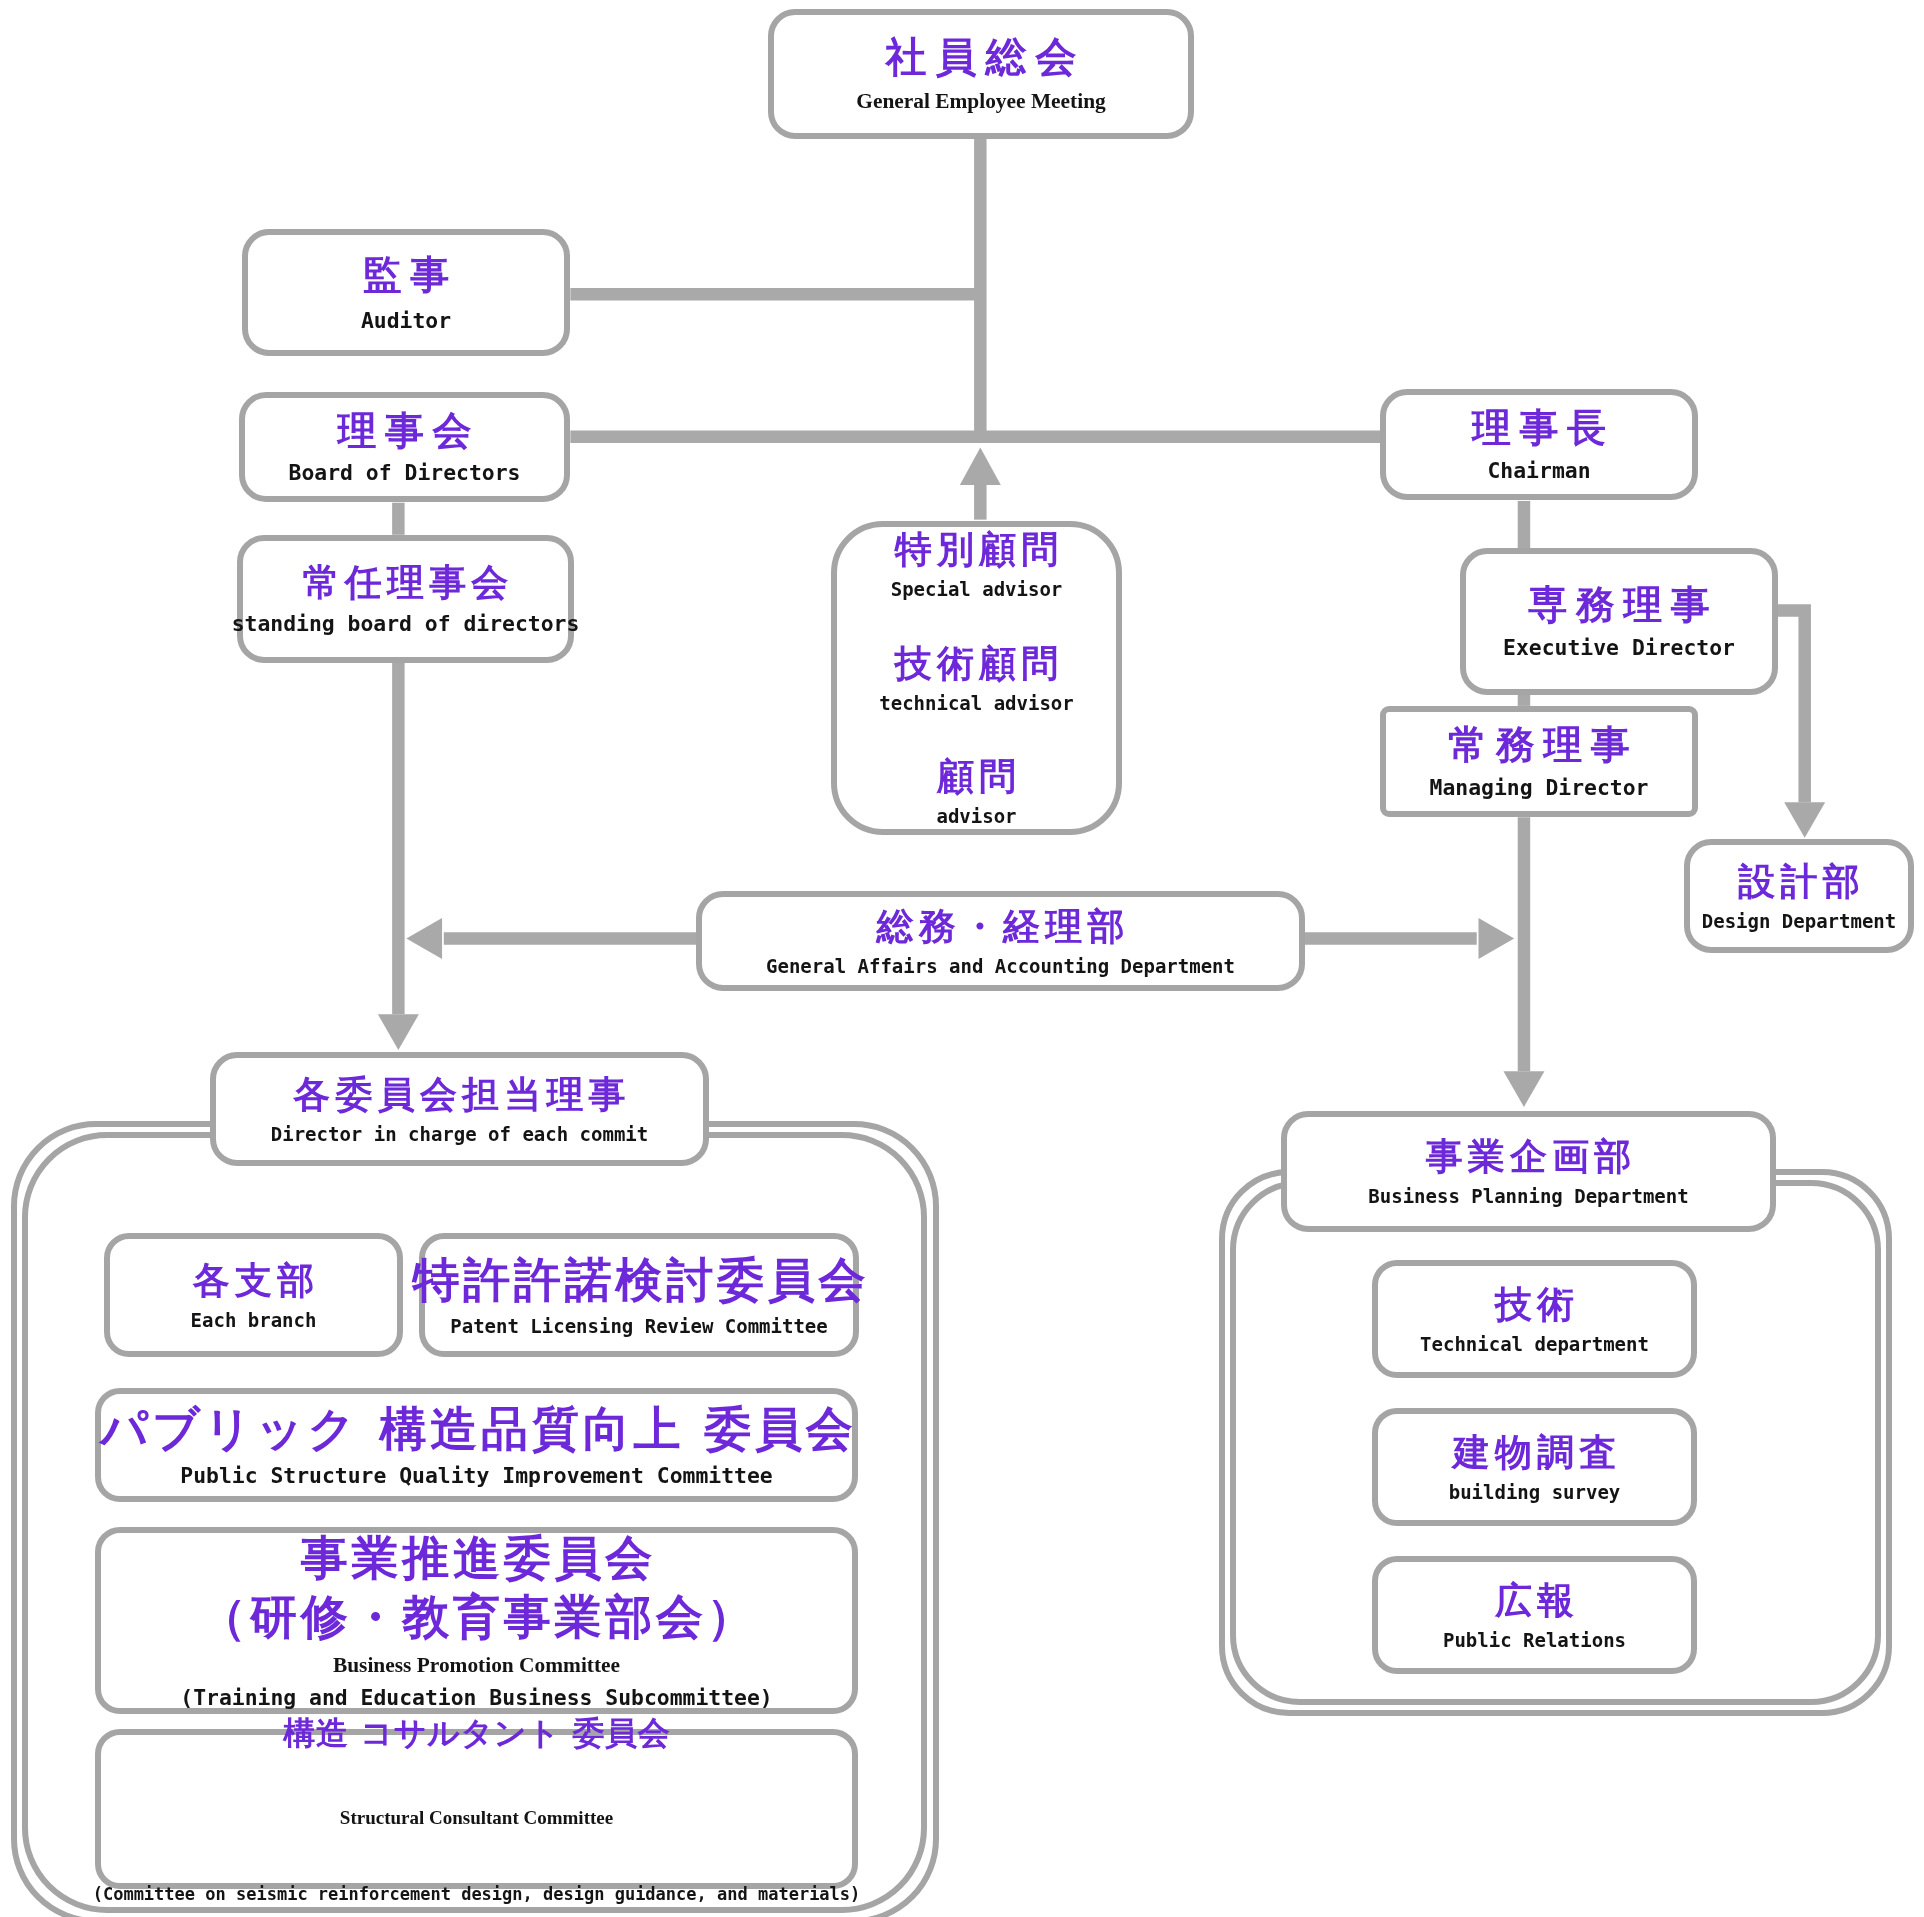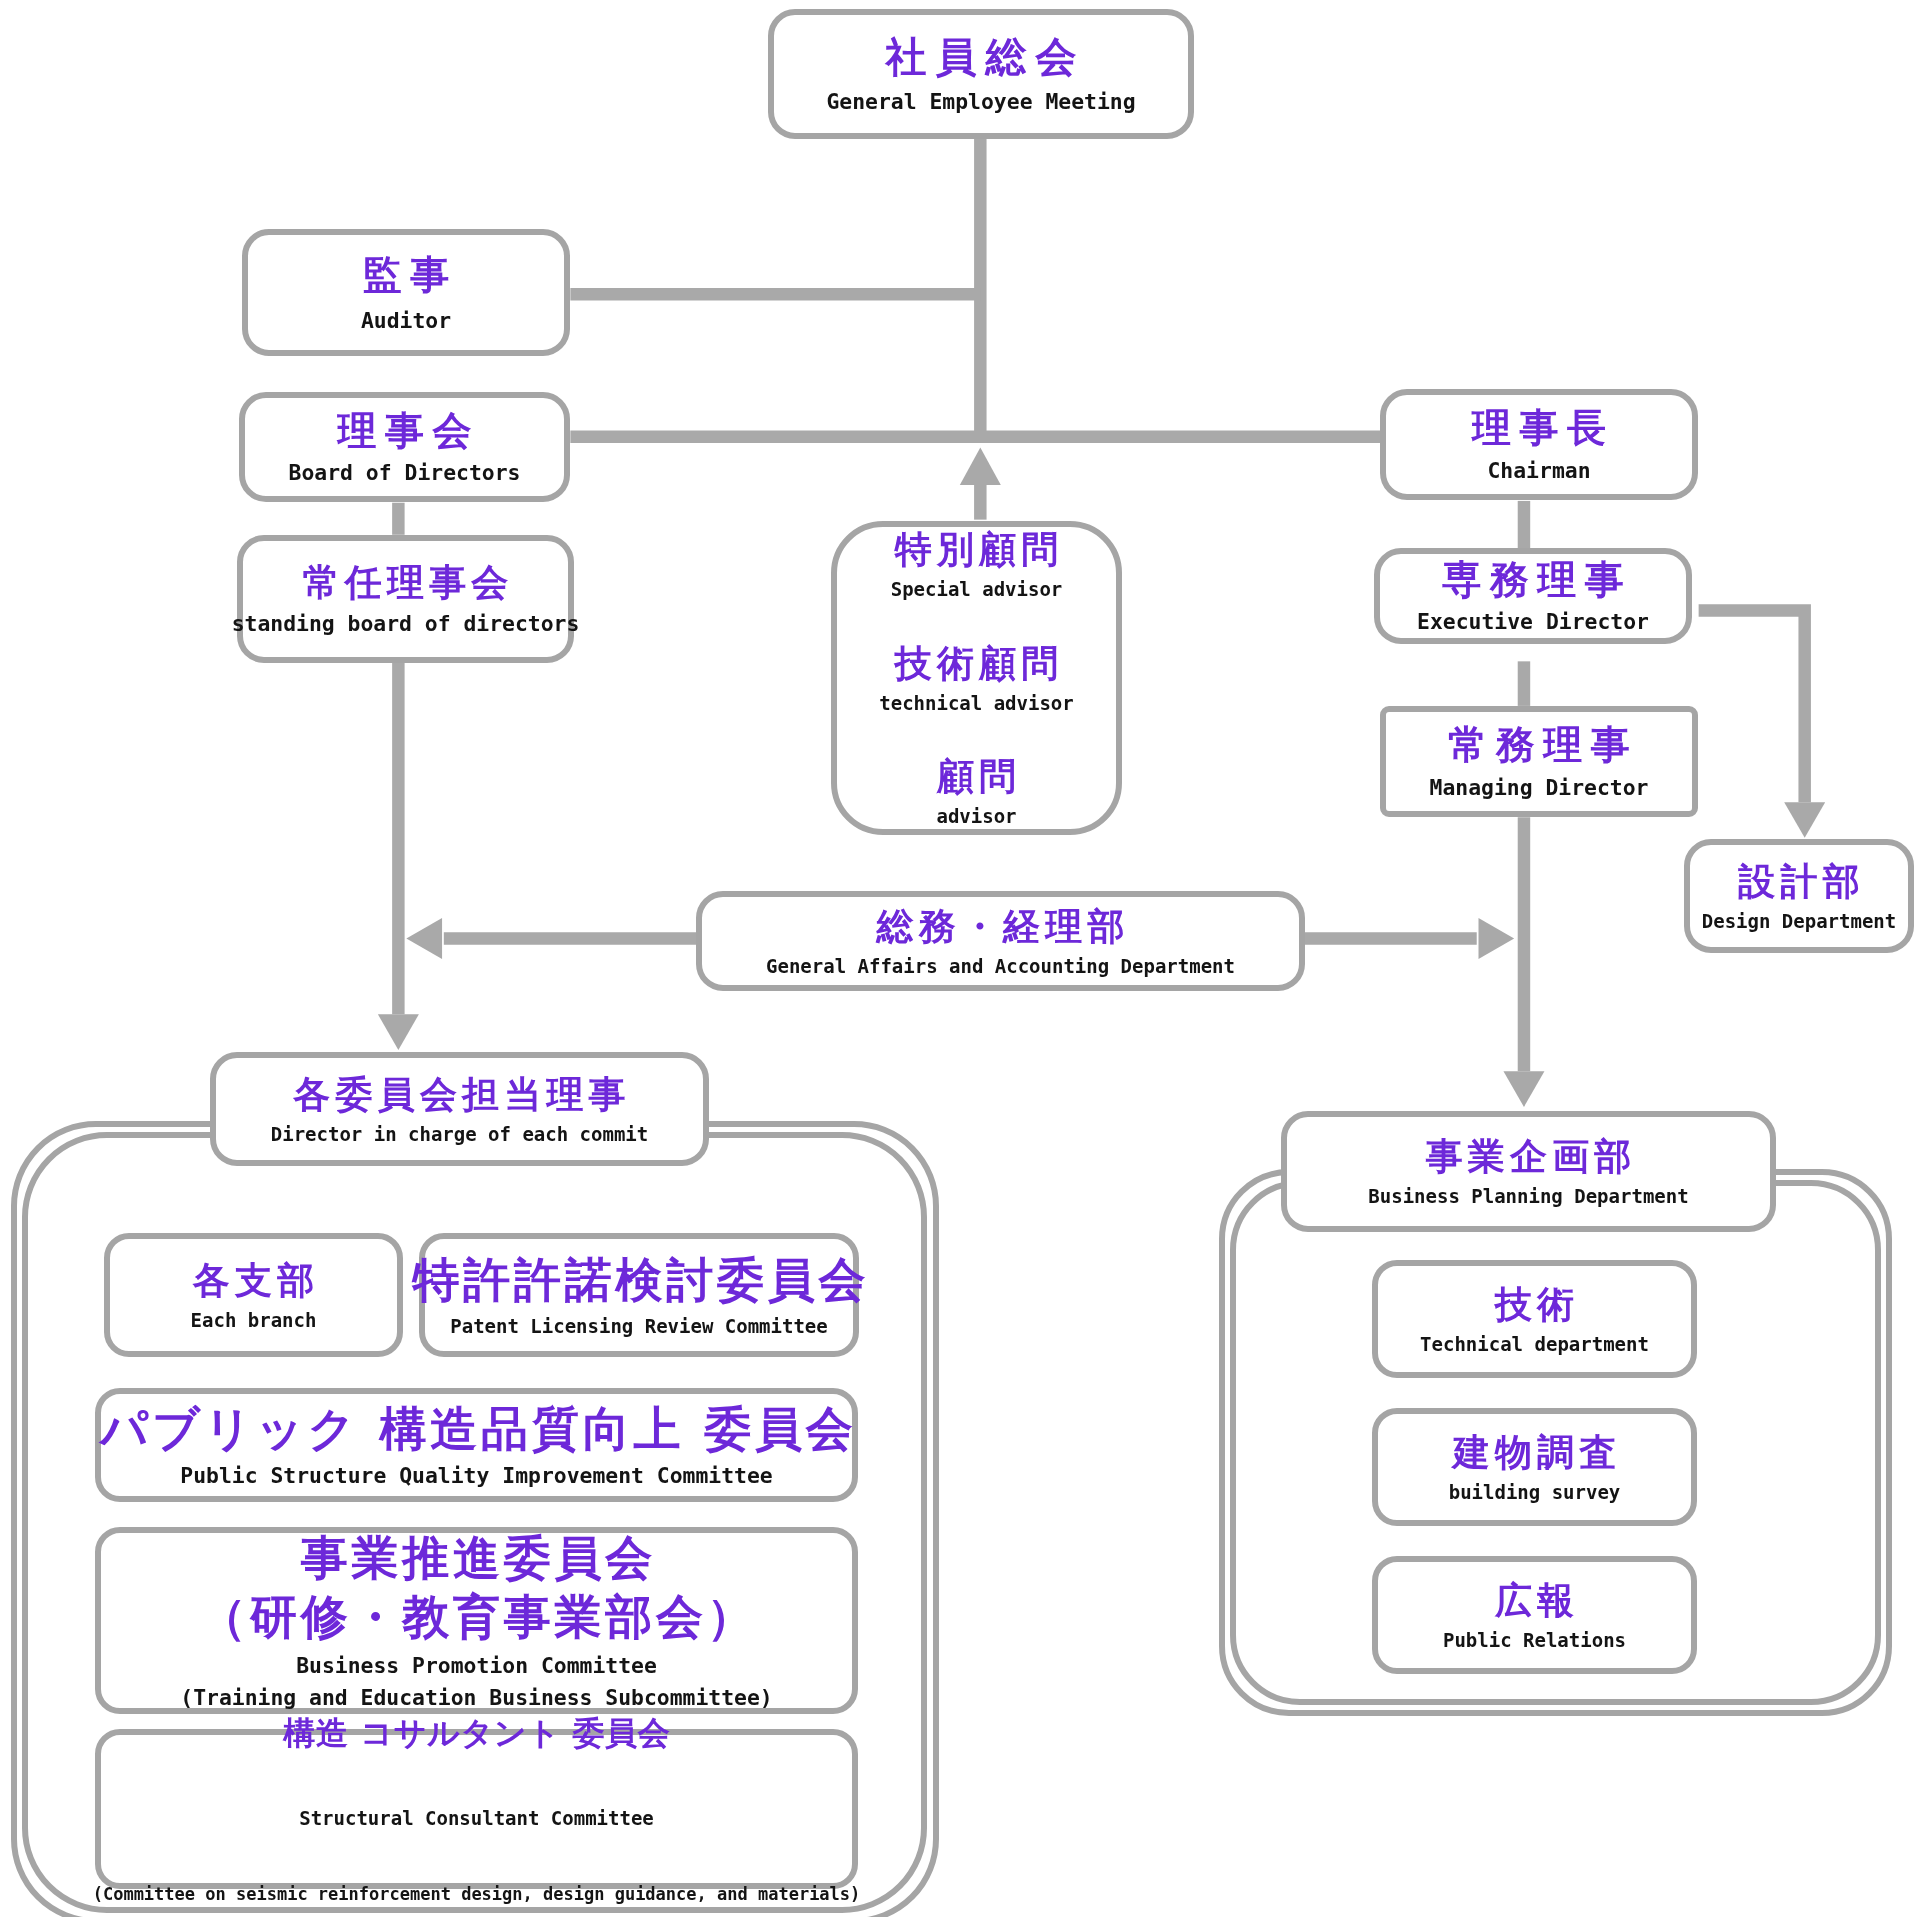--- a/index.html
+++ b/index.html
@@ -16,30 +16,30 @@
   .en{font-family:"DejaVu Sans Mono",monospace;font-weight:bold;color:#141414;line-height:1.3;white-space:nowrap;}
   
   .jp-xl{font-size:41px;letter-spacing:0.22em;text-indent:0.22em;}
   .jp-lg{font-size:39px;letter-spacing:0.22em;text-indent:0.22em;}
   .jp-md{font-size:37px;letter-spacing:0.14em;text-indent:0.14em;}
   .jp-sm{font-size:47px;letter-spacing:0.08em;text-indent:0.08em;}
   .jp-xs{font-size:32px;letter-spacing:0.02em;text-indent:0.02em;}
   .en-md{font-size:21.4px;}
   .en-sm{font-size:19px;}
   .en-xs{font-size:17px;}
-  .gap4{margin-top:3.6px;} .gap6{margin-top:5.3px;} .gap8{margin-top:7.1px;}
+  .gap4{margin-top:3.6px;} .gap6{margin-top:5.3px;font-family:Liberation Serif, serif;} .gap8{margin-top:7.1px;}
   
   #general-meeting{left:768px;top:9px;width:426px;height:130px;}
   #auditor{left:242px;top:229px;width:328px;height:127px;}
   #board{left:239px;top:392px;width:331px;height:110px;}
   #standing-board{left:237px;top:535px;width:337px;height:128px;}
   #advisors{left:831px;top:521px;width:291px;height:314px;border-radius:52px;
             justify-content:space-between;padding:0 0;}
   #chairman{left:1380px;top:389px;width:318px;height:111px;}
-  #executive-director{left:1374px;top:548px;width:318px;height:96px;}
+  #executive-director{left:1460px;top:548px;width:318px;height:147px;}
   #managing-director{left:1380px;top:706px;width:318px;height:111px;border-radius:9px;}
   #design-department{left:1684px;top:839px;width:230px;height:114px;}
   #general-affairs{left:696px;top:891px;width:609px;height:100px;}
   #committee-director{left:210px;top:1052px;width:499px;height:114px;}
   #left-container{left:10.7px;top:1121px;width:916px;height:791px;border-radius:85px;}
   #each-branch{left:104px;top:1233px;width:299px;height:124px;border-radius:25px;}
   #patent-committee{left:419px;top:1233px;width:440px;height:124px;border-radius:25px;}
   #public-structure{left:95px;top:1388px;width:763px;height:114px;border-radius:25px;}
   #business-promotion{left:95px;top:1527px;width:763px;height:187px;border-radius:25px;}
   #structural-consultant{left:95px;top:1729px;width:763px;height:160px;border-radius:25px;gap:48px;}

